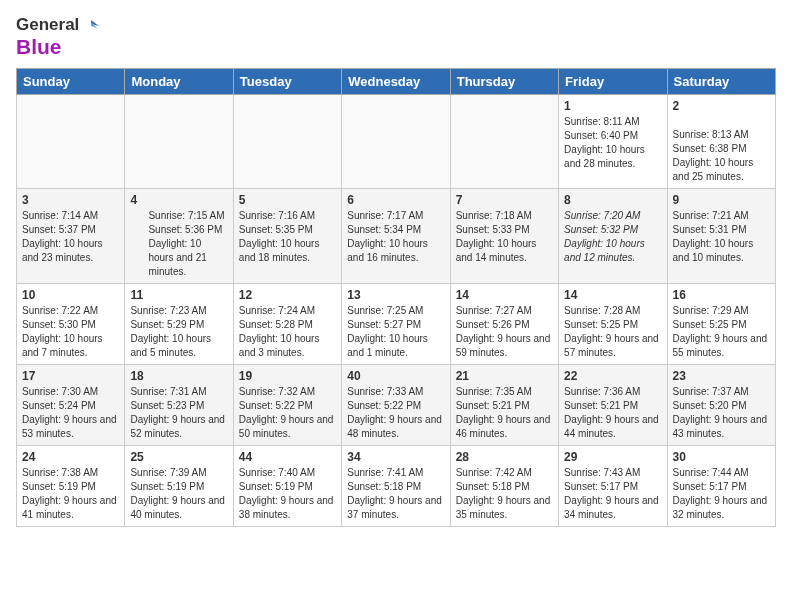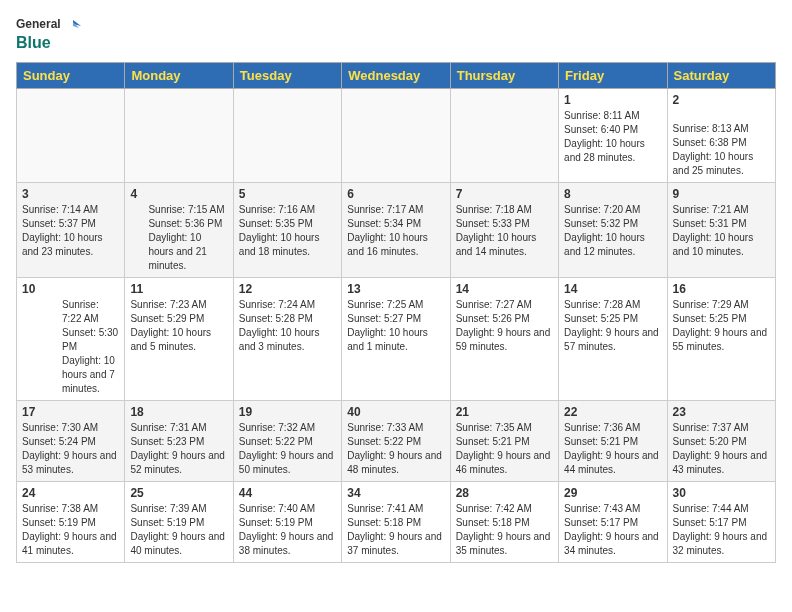--- a/index.html
+++ b/index.html
@@ -33,21 +33,21 @@
       font-size: 15px;
       color: #555;
     }
     .calendar {
       width: 100%;
       border-collapse: collapse;
       table-layout: fixed;
     }
     .calendar th {
       background-color: #2e6db4;
-      color: #fde047;
+      color: #ffffff;
       text-align: left;
       padding: 5px 6px;
       font-size: 13px;
       border: 1px solid #aaa;
     }
     .calendar td {
       border: 1px solid #ccc;
       vertical-align: top;
       padding: 4px 5px;
       font-size: 10.5px;
@@ -72,27 +72,27 @@
       color: #333;
     }
   </style>
 </head>
 <body>
 
 <div class="header-area">
   <div class="logo">
   <div style="display:flex;flex-direction:column;align-items:flex-start;line-height:1.1">
     <div style="display:flex;align-items:center;gap:2px">
-      <span style="font-size:12px;font-weight:bold;color:#333;">General</span>
+      <span style="font-size:17px;font-weight:bold;color:#333;">General</span>
       <svg width="18" height="18" viewBox="0 0 18 18">
         <polygon points="10,4 18,10 10,8" fill="#2e6db4"></polygon>
         <polygon points="10,6 16,12 10,10" fill="#5fa8e0"></polygon>
       </svg>
     </div>
-    <span style="font-size:16px;font-weight:bold;color:#0f766e;">Blue</span>
+    <span style="font-size:21px;font-weight:bold;color:#a21caf;">Blue</span>
   </div>
 </div>
   <div class="title-area">
     <div class="month-title"></div>
     <div class="location"></div>
   </div>
 </div>
 
 <table class="calendar">
   <thead>
@@ -152,35 +152,35 @@
 Daylight: 10 hours and 16 minutes.</div>
         </td>
         <td>
           <div class="day-num">7</div>
           <div class="day-info" style="white-space: pre-line;">Sunrise: 7:18 AM
 Sunset: 5:33 PM
 Daylight: 10 hours and 14 minutes.</div>
         </td>
         <td>
           <div class="day-num">8</div>
-          <div class="day-info" style="white-space: pre-line;">Sunrise: 7:20 AM
+          <div class="day-info" style="white-space: pre-line; font-style: italic;">Sunrise: 7:20 AM
 Sunset: 5:32 PM
 Daylight: 10 hours and 12 minutes.</div>
         </td>
         <td>
           <div class="day-num">9</div>
           <div class="day-info" style="white-space: pre-line;">Sunrise: 7:21 AM
 Sunset: 5:31 PM
 Daylight: 10 hours and 10 minutes.</div>
         </td>
       </tr>
       <tr>
         <td>
           <div class="day-num">10</div>
-          <div class="day-info" style="white-space: pre-line; margin-left: 40px;">Sunrise: 7:22 AM
+          <div class="day-info" style="white-space: pre-line;">Sunrise: 7:22 AM
 Sunset: 5:30 PM
 Daylight: 10 hours and 7 minutes.</div>
         </td>
         <td>
           <div class="day-num">11</div>
           <div class="day-info" style="white-space: pre-line;">Sunrise: 7:23 AM
 Sunset: 5:29 PM
 Daylight: 10 hours and 5 minutes.</div>
         </td>
         <td>

